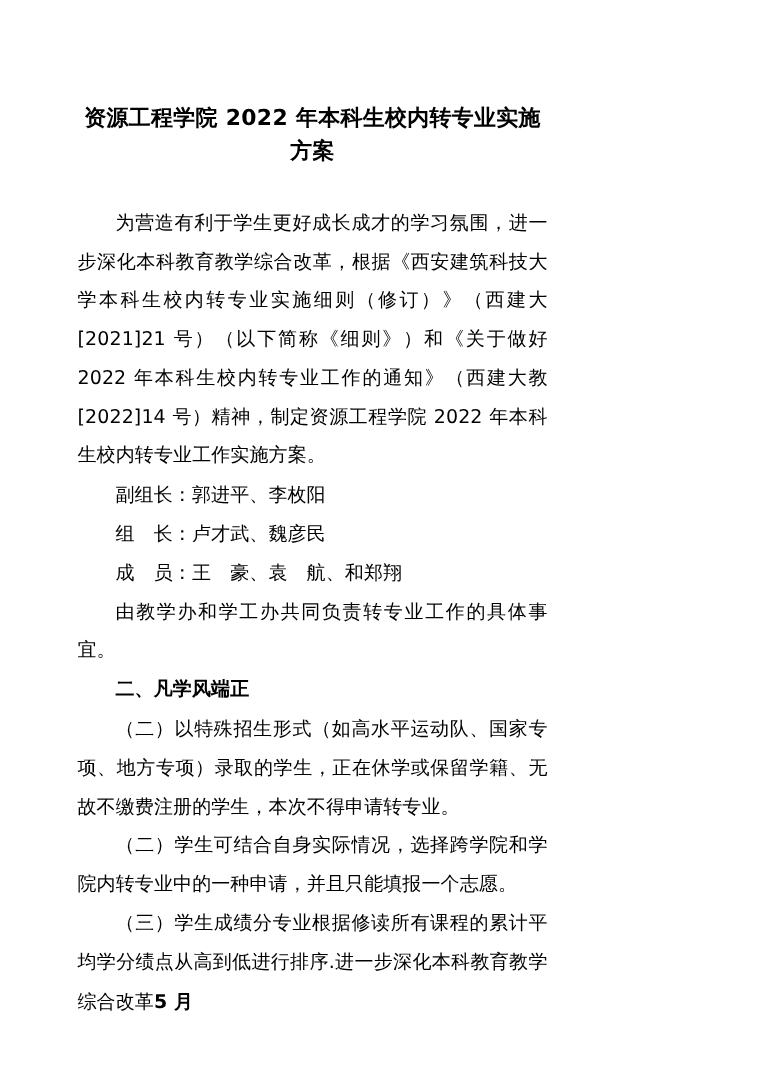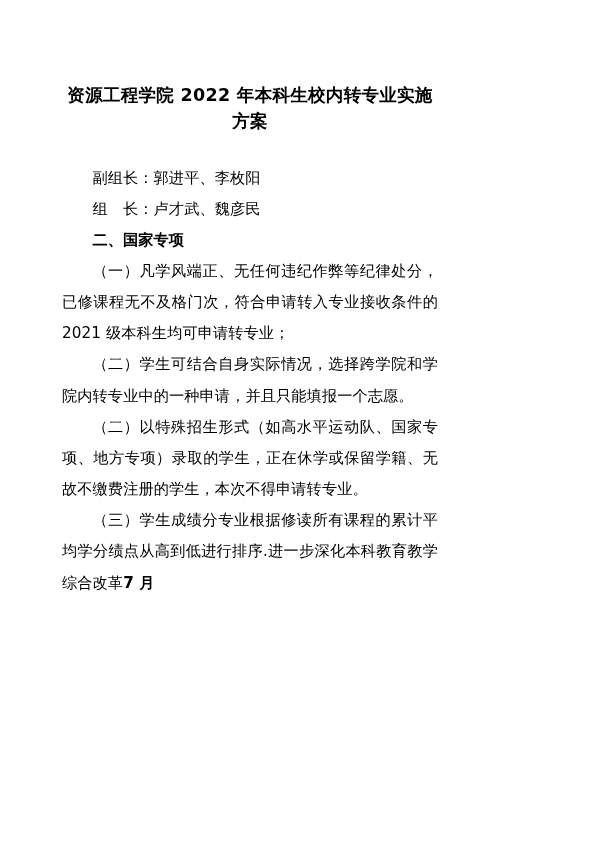--- a/index.html
+++ b/index.html
@@ -57,32 +57,34 @@
 </style>
 </head>
 <body>
 
 <div class="page">
 
   <h1 class="doc-title">资源工程学院 2022 年本科生校内转专业实施方案</h1>
 
   <div class="body-block">
 
+    <p class="indent2">为营造有利于学生更好成长成才的学习氛围，进一步深化本科教育教学综合改革，根据《西安建筑科技大学本科生校内转专业实施细则（修订）》（西建大[2021]21 号）（以下简称《细则》）和《关于做好 2022 年本科生校内转专业工作的通知》（西建大教[2022]14 号）精神，制定资源工程学院 2022 年本科生校内转专业工作实施方案。</p>
 
 
     <p class="roster-line"><span>副组长</span><span>：</span><span>郭进平、李枚阳</span></p>
 
     <p class="roster-line"><span>组　长</span><span>：</span><span>卢才武、魏彦民</span></p>
 
+    <p class="roster-line"><span>成　员</span><span>：</span><span>王　豪、袁　航、和郑翔</span></p>
+
+    <p class="indent2">由教学办和学工办共同负责转专业工作的具体事宜。</p>
+
+    <p class="heading">二、凡学风端正</p>
 
 
-    <p class="heading">二、国家专项</p>
-
-    <p class="indent2">（一）凡学风端正、无任何违纪作弊等纪律处分，已修课程无不及格门次，符合申请转入专业接收条件的 2021 级本科生均可申请转专业；</p>
+    <p class="indent2">（二）以特殊招生形式（如高水平运动队、国家专项、地方专项）录取的学生，正在休学或保留学籍、无故不缴费注册的学生，本次不得申请转专业。</p>
 
     <p class="indent2">（二）学生可结合自身实际情况，选择跨学院和学院内转专业中的一种申请，并且只能填报一个志愿。</p>
 
-    <p class="indent2">（二）以特殊招生形式（如高水平运动队、国家专项、地方专项）录取的学生，正在休学或保留学籍、无故不缴费注册的学生，本次不得申请转专业。</p>
-
-    <p class="indent2"><span>（三）学生成绩分专业根据修读所有课程的累计平均学分绩点从高到低进行排序.进一步深化本科教育教学综合改革</span><span class="bold-inline">7 月</span></p>
+    <p class="indent2"><span>（三）学生成绩分专业根据修读所有课程的累计平均学分绩点从高到低进行排序.进一步深化本科教育教学综合改革</span><span class="bold-inline">5 月</span></p>
 
   </div>
 </div>
 
 </body></html>

